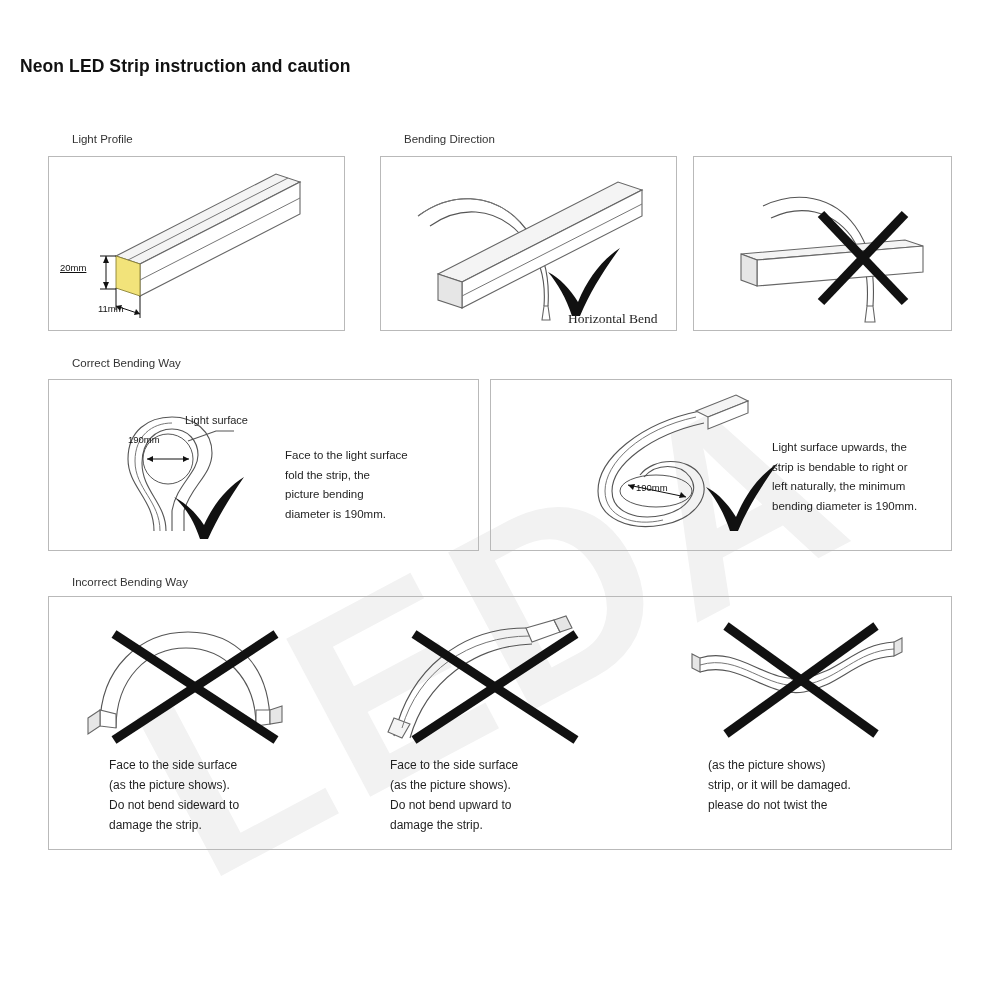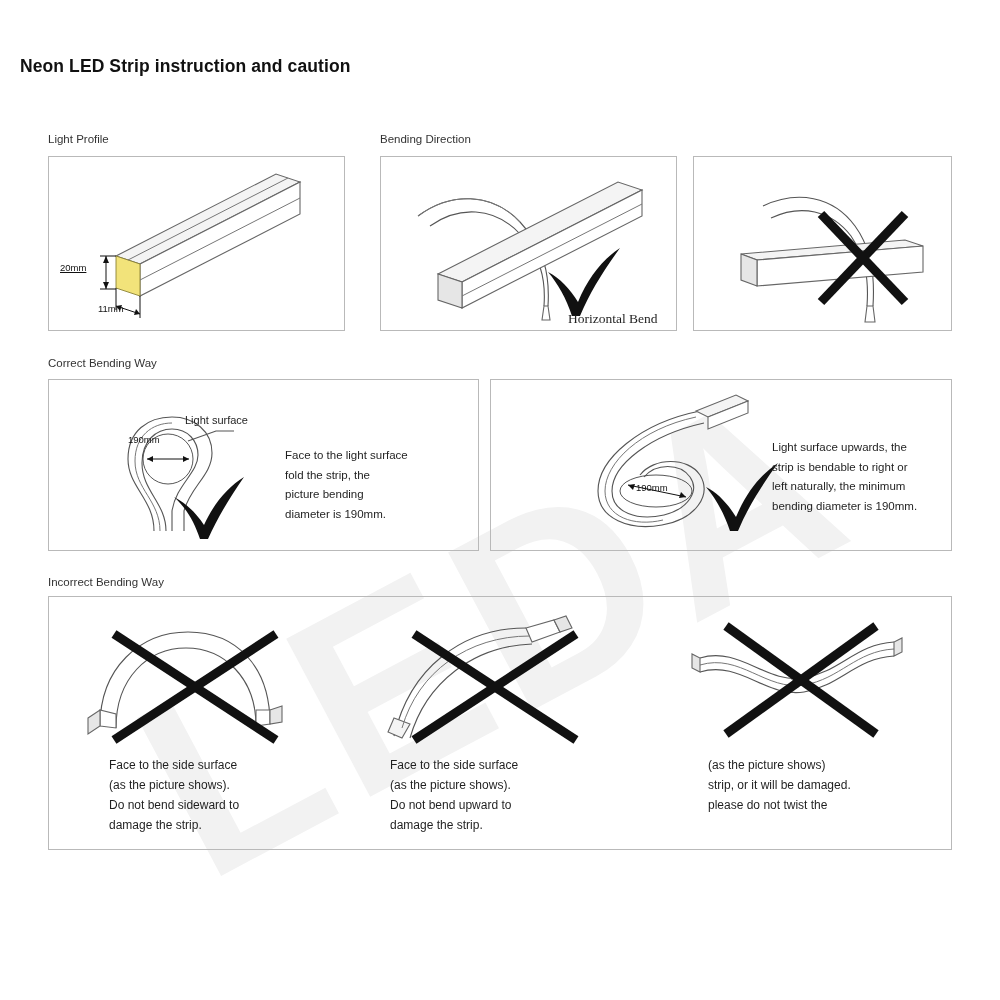--- a/index.html
+++ b/index.html
@@ -45,20 +45,21 @@
     font-size: 17.5px;
     font-weight: 700;
     letter-spacing: .1px;
     color: #111;
   }
 
   .section-label {
     position: absolute;
     font-size: 11.5px;
     color: #333;
+    margin-left: 24px;
   }
 
   .panel {
     position: absolute;
     border: 1px solid #b9b9b9;
     background: transparent;
     box-sizing: border-box;
   }
 
   .cap {

